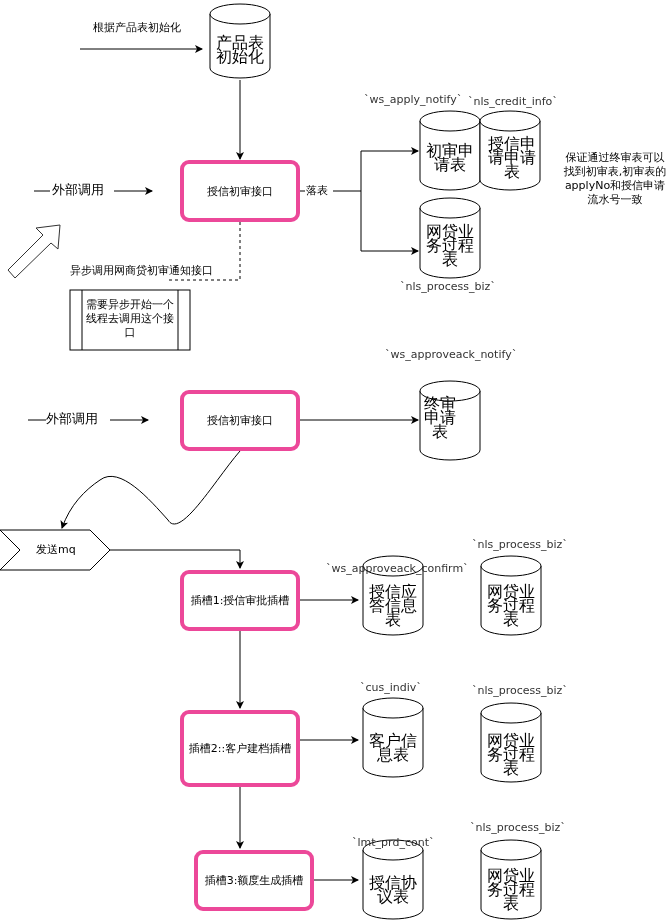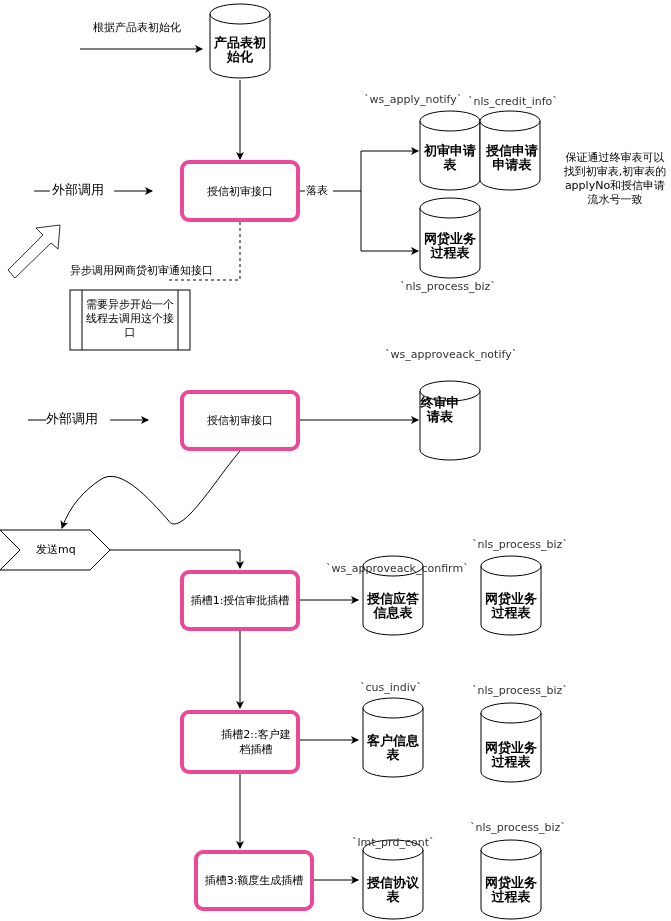--- a/index.html
+++ b/index.html
@@ -3,22 +3,22 @@
 <meta charset="utf-8">
 <style>
   html, body { margin: 0; padding: 0; background: #ffffff; }
   body { width: 671px; height: 921px; position: relative; overflow: hidden;
          font-family: "DejaVu Sans", "Liberation Sans", sans-serif; color: #000; }
   svg.canvas { position: absolute; left: 0; top: 0; }
   .lbl { position: absolute; font-size: 11px; line-height: 14px; color: #000; white-space: nowrap; }
   .box { position: absolute; box-sizing: border-box; border: 4px solid #ec4899; border-radius: 9px;
          background: #fff; display: flex; align-items: center; justify-content: center;
          font-size: 11px; text-align: center; }
-  .cyl-text { position: absolute; font-size: 13px; line-height: 14px; text-align: center;
-              display: flex; align-items: center; justify-content: center; font-weight: bold; }
+  .cyl-text { position: absolute; font-size: 16px; line-height: 14px; text-align: center;
+              display: flex; align-items: center; justify-content: center; }
   .tname { position: absolute; font-size: 11px; color: #333; white-space: nowrap; text-align: center; }
   .big { font-size: 13px; }
   .note { position: absolute; font-size: 11px; line-height: 14px; text-align: center; }
 </style>
 </head>
 <body>
 
 <svg class="canvas" width="671" height="921" viewBox="0 0 671 921">
   <defs>
     <marker id="ah" markerWidth="8" markerHeight="8" refX="7" refY="4" orient="auto" markerUnits="userSpaceOnUse">
@@ -128,25 +128,25 @@
 <div class="cyl-text" style="left:420px;top:228px;width:60px;height:36px;">网贷业务过程表</div>
 
 <div class="note" style="left:562px;top:151px;width:106px;">保证通过终审表可以找到初审表,初审表的applyNo和授信申请流水号一致</div>
 
 <div class="lbl" style="left:70px;top:264px;">异步调用网商贷初审通知接口</div>
 <div class="note" style="left:85px;top:298px;width:90px;">需要异步开始一个线程去调用这个接口</div>
 
 <div class="lbl big" style="left:46px;top:412px;">外部调用</div>
 <div class="box" style="left:180px;top:390px;width:120px;height:61px;">授信初审接口</div>
 <div class="tname" style="left:385px;top:348px;">`ws_approveack_notify`</div>
-<div class="cyl-text" style="left:420px;top:392px;width:40px;height:36px;">终审申请表</div>
+<div class="cyl-text" style="left:420px;top:400px;width:40px;height:36px;">终审申请表</div>
 <div class="lbl" style="left:36px;top:543px;">发送mq</div>
 
 <div class="box" style="left:180px;top:570px;width:120px;height:61px;">插槽1:授信审批插槽</div>
-<div class="box" style="left:180px;top:710px;width:120px;height:64px;padding-left:32px;">插槽2::客户建档插槽</div>
+<div class="box" style="left:180px;top:710px;width:120px;height:77px;">插槽2::客户建档插槽</div>
 <div class="box" style="left:180px;top:850px;width:120px;height:61px;margin-left:14px;">插槽3:额度生成插槽</div>
 
 <div class="tname" style="left:326px;top:562px;">`ws_approveack_confirm`</div>
 <div class="tname" style="left:472px;top:538px;">`nls_process_biz`</div>
 <div class="cyl-text" style="left:363px;top:588px;width:60px;height:36px;">授信应答信息表</div>
 <div class="cyl-text" style="left:481px;top:588px;width:60px;height:36px;">网贷业务过程表</div>
 
 <div class="tname" style="left:360px;top:681px;">`cus_indiv`</div>
 <div class="tname" style="left:472px;top:684px;">`nls_process_biz`</div>
 <div class="cyl-text" style="left:363px;top:730px;width:60px;height:36px;">客户信息表</div>

